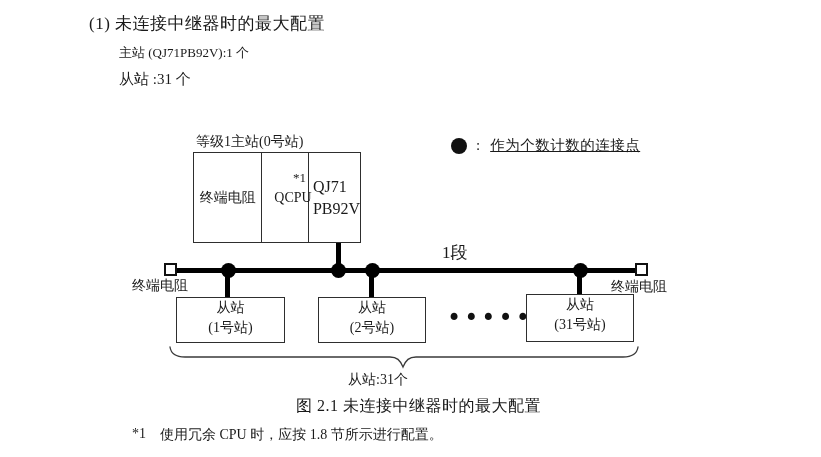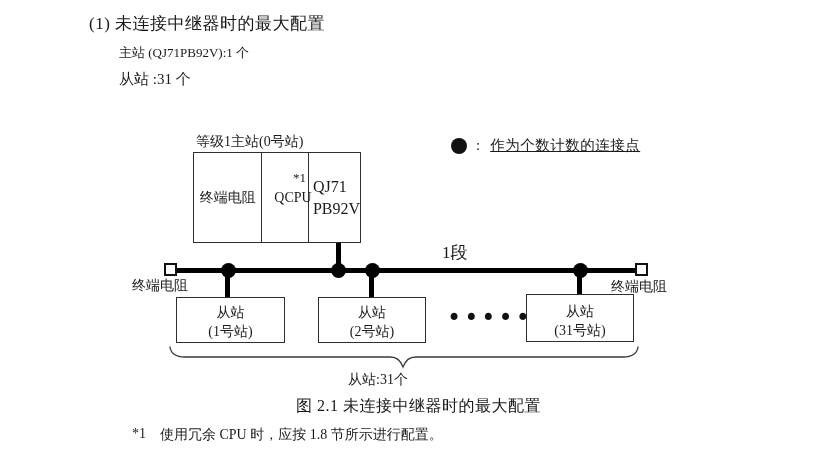--- a/index.html
+++ b/index.html
@@ -76,21 +76,21 @@
   }
   .term-left-sq  { left: 164px; }
   .term-right-sq { left: 635px; }
   .term-left-label  { left: 132px; top: 277px; font-size: 14px; }
   .term-right-label { left: 611px; top: 278px; font-size: 14px; }
   .segment-label { left: 442px; top: 241px; font-size: 17px; }
 
   
   .slave-box {
     border: 1.5px solid #2e2e2e; background: #ffffff;
-    display: flex; flex-direction: column; align-items: center; justify-content: flex-end;
+    display: flex; flex-direction: column; align-items: center; justify-content: flex-start;
     font-size: 14px; line-height: 1.4; text-align: center;
   }
   .slave-1 { left: 176px; top: 297px; width: 109px; height: 46px; }
   .slave-2 { left: 318px; top: 297px; width: 108px; height: 46px; }
   .slave-3 { left: 526px; top: 294px; width: 108px; height: 48px; }
   .ellipsis {
     left: 447px; top: 306px; font-size: 24px; letter-spacing: 3px;
     color: #111111; font-family: "DejaVu Sans", sans-serif; line-height: 1;
   }
 

